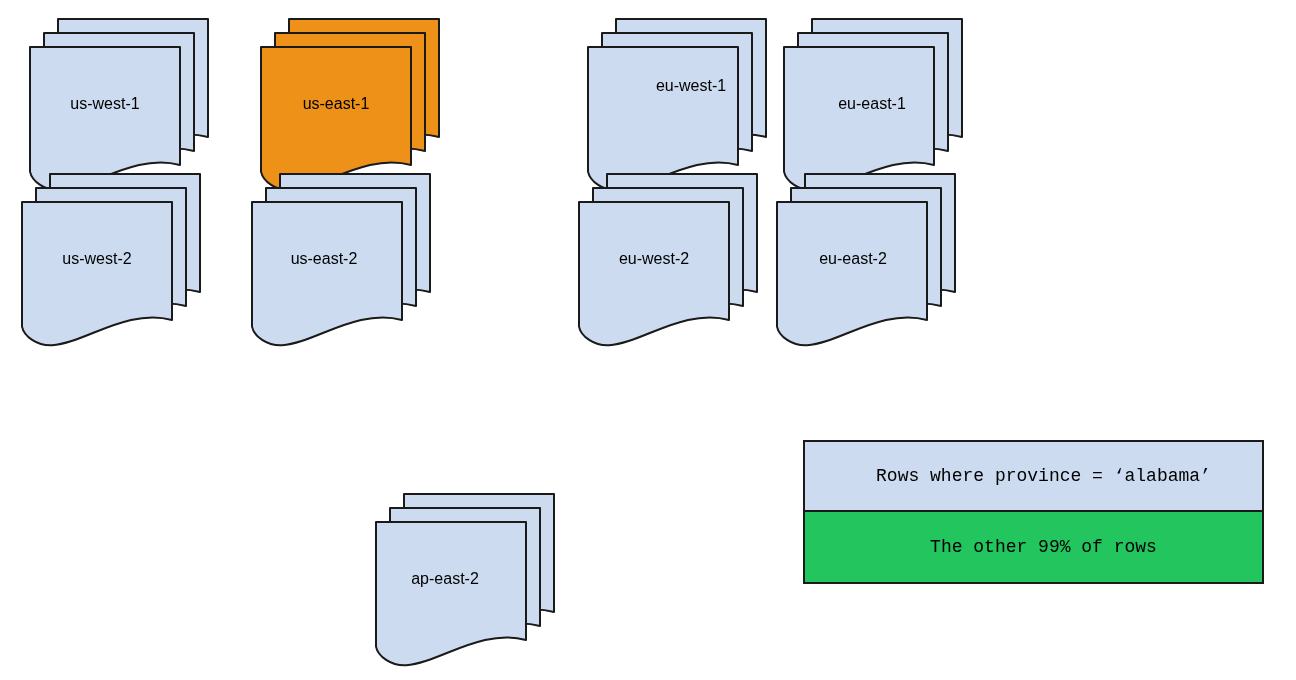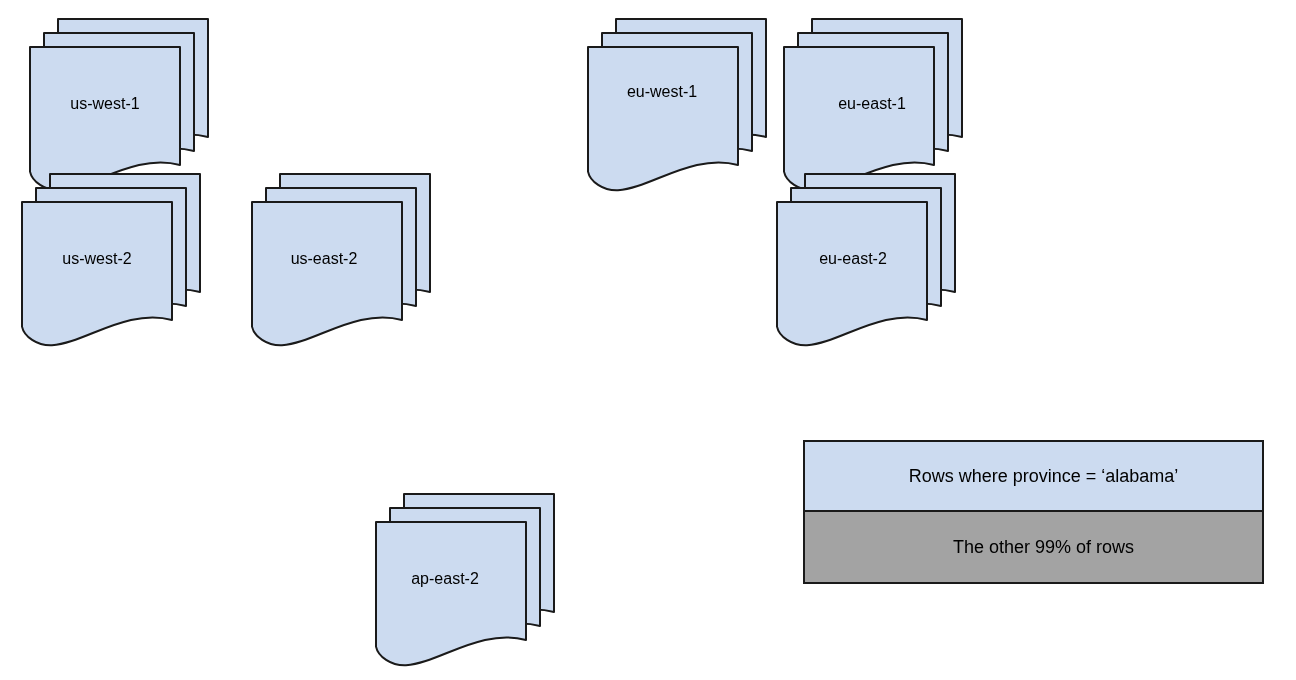--- a/index.html
+++ b/index.html
@@ -49,54 +49,62 @@
     border: 2px solid #1a1a1a;
     box-sizing: border-box;
     display: flex;
     flex-direction: column;
   }
   .legend-row {
     flex: 1 1 50%;
     display: flex;
     align-items: center;
     justify-content: center;
-    font-family: Liberation Sans, sans-serif;
+    font-family: Liberation Mono, monospace;
     font-size: 18px;
     color: #000000;
     box-sizing: border-box;
     padding-left: 20px;
   }
   .legend-row.blue {
     background: #ccdbf0;
     border-bottom: 2px solid #1a1a1a;
   }
   .legend-row.orange {
-    background: #a3a3a3;
+    background: #22c55e;
     text-align: right;
   }
 </style>
 </head>
 <body>
 
 <div id="canvas">
     <div class="doc-stack" style="left: 28px; top: 17px; width: 184px; height: 186px;">
       <svg width="184" height="186" viewBox="0 0 184 186">
         <path d="M30,2 L180,2 L180,120 C135,107.9 93,143.1 60,145.3 C45,145.96 32,136.5 30,126.6 Z" fill="#ccdbf0" stroke="#1a1a1a" stroke-width="2" stroke-linejoin="round"></path>
         <path d="M16,16 L166,16 L166,134 C121,121.9 79,157.1 46,159.3 C31,159.96 18,150.5 16,140.6 Z" fill="#ccdbf0" stroke="#1a1a1a" stroke-width="2" stroke-linejoin="round"></path>
         <path d="M2,30 L152,30 L152,148 C107,135.9 65,171.1 32,173.3 C17,173.96 4,164.5 2,154.6 Z" fill="#ccdbf0" stroke="#1a1a1a" stroke-width="2" stroke-linejoin="round"></path>
       </svg>
       <div class="doc-label" style="left: 2px; top: 78px; width: 150px;">us-west-1</div>
     </div>
+    <div class="doc-stack" style="left: 259px; top: 17px; width: 184px; height: 186px;">
+      <svg width="184" height="186" viewBox="0 0 184 186">
+        <path d="M30,2 L180,2 L180,120 C135,107.9 93,143.1 60,145.3 C45,145.96 32,136.5 30,126.6 Z" fill="#ed9119" stroke="#1a1a1a" stroke-width="2" stroke-linejoin="round"></path>
+        <path d="M16,16 L166,16 L166,134 C121,121.9 79,157.1 46,159.3 C31,159.96 18,150.5 16,140.6 Z" fill="#ed9119" stroke="#1a1a1a" stroke-width="2" stroke-linejoin="round"></path>
+        <path d="M2,30 L152,30 L152,148 C107,135.9 65,171.1 32,173.3 C17,173.96 4,164.5 2,154.6 Z" fill="#ed9119" stroke="#1a1a1a" stroke-width="2" stroke-linejoin="round"></path>
+      </svg>
+      <div class="doc-label" style="left: 2px; top: 78px; width: 150px;">us-east-1</div>
+    </div>
     <div class="doc-stack" style="left: 586px; top: 17px; width: 184px; height: 186px;">
       <svg width="184" height="186" viewBox="0 0 184 186">
         <path d="M30,2 L180,2 L180,120 C135,107.9 93,143.1 60,145.3 C45,145.96 32,136.5 30,126.6 Z" fill="#ccdbf0" stroke="#1a1a1a" stroke-width="2" stroke-linejoin="round"></path>
         <path d="M16,16 L166,16 L166,134 C121,121.9 79,157.1 46,159.3 C31,159.96 18,150.5 16,140.6 Z" fill="#ccdbf0" stroke="#1a1a1a" stroke-width="2" stroke-linejoin="round"></path>
         <path d="M2,30 L152,30 L152,148 C107,135.9 65,171.1 32,173.3 C17,173.96 4,164.5 2,154.6 Z" fill="#ccdbf0" stroke="#1a1a1a" stroke-width="2" stroke-linejoin="round"></path>
       </svg>
-      <div class="doc-label" style="left: 2px; top: 66px; width: 148px;">eu-west-1</div>
+      <div class="doc-label" style="left: 2px; top: 60px; width: 148px; padding-left: 29px;">eu-west-1</div>
     </div>
     <div class="doc-stack" style="left: 782px; top: 17px; width: 184px; height: 186px;">
       <svg width="184" height="186" viewBox="0 0 184 186">
         <path d="M30,2 L180,2 L180,120 C135,107.9 93,143.1 60,145.3 C45,145.96 32,136.5 30,126.6 Z" fill="#ccdbf0" stroke="#1a1a1a" stroke-width="2" stroke-linejoin="round"></path>
         <path d="M16,16 L166,16 L166,134 C121,121.9 79,157.1 46,159.3 C31,159.96 18,150.5 16,140.6 Z" fill="#ccdbf0" stroke="#1a1a1a" stroke-width="2" stroke-linejoin="round"></path>
         <path d="M2,30 L152,30 L152,148 C107,135.9 65,171.1 32,173.3 C17,173.96 4,164.5 2,154.6 Z" fill="#ccdbf0" stroke="#1a1a1a" stroke-width="2" stroke-linejoin="round"></path>
       </svg>
       <div class="doc-label" style="left: 2px; top: 78px; width: 176px;">eu-east-1</div>
     </div>
     <div class="doc-stack" style="left: 20px; top: 172px; width: 184px; height: 186px;">
@@ -108,20 +116,28 @@
       <div class="doc-label" style="left: 2px; top: 78px; width: 150px;">us-west-2</div>
     </div>
     <div class="doc-stack" style="left: 250px; top: 172px; width: 184px; height: 186px;">
       <svg width="184" height="186" viewBox="0 0 184 186">
         <path d="M30,2 L180,2 L180,120 C135,107.9 93,143.1 60,145.3 C45,145.96 32,136.5 30,126.6 Z" fill="#ccdbf0" stroke="#1a1a1a" stroke-width="2" stroke-linejoin="round"></path>
         <path d="M16,16 L166,16 L166,134 C121,121.9 79,157.1 46,159.3 C31,159.96 18,150.5 16,140.6 Z" fill="#ccdbf0" stroke="#1a1a1a" stroke-width="2" stroke-linejoin="round"></path>
         <path d="M2,30 L152,30 L152,148 C107,135.9 65,171.1 32,173.3 C17,173.96 4,164.5 2,154.6 Z" fill="#ccdbf0" stroke="#1a1a1a" stroke-width="2" stroke-linejoin="round"></path>
       </svg>
       <div class="doc-label" style="left: 2px; top: 78px; width: 144px;">us-east-2</div>
     </div>
+    <div class="doc-stack" style="left: 577px; top: 172px; width: 184px; height: 186px;">
+      <svg width="184" height="186" viewBox="0 0 184 186">
+        <path d="M30,2 L180,2 L180,120 C135,107.9 93,143.1 60,145.3 C45,145.96 32,136.5 30,126.6 Z" fill="#ccdbf0" stroke="#1a1a1a" stroke-width="2" stroke-linejoin="round"></path>
+        <path d="M16,16 L166,16 L166,134 C121,121.9 79,157.1 46,159.3 C31,159.96 18,150.5 16,140.6 Z" fill="#ccdbf0" stroke="#1a1a1a" stroke-width="2" stroke-linejoin="round"></path>
+        <path d="M2,30 L152,30 L152,148 C107,135.9 65,171.1 32,173.3 C17,173.96 4,164.5 2,154.6 Z" fill="#ccdbf0" stroke="#1a1a1a" stroke-width="2" stroke-linejoin="round"></path>
+      </svg>
+      <div class="doc-label" style="left: 2px; top: 78px; width: 150px;">eu-west-2</div>
+    </div>
     <div class="doc-stack" style="left: 775px; top: 172px; width: 184px; height: 186px;">
       <svg width="184" height="186" viewBox="0 0 184 186">
         <path d="M30,2 L180,2 L180,120 C135,107.9 93,143.1 60,145.3 C45,145.96 32,136.5 30,126.6 Z" fill="#ccdbf0" stroke="#1a1a1a" stroke-width="2" stroke-linejoin="round"></path>
         <path d="M16,16 L166,16 L166,134 C121,121.9 79,157.1 46,159.3 C31,159.96 18,150.5 16,140.6 Z" fill="#ccdbf0" stroke="#1a1a1a" stroke-width="2" stroke-linejoin="round"></path>
         <path d="M2,30 L152,30 L152,148 C107,135.9 65,171.1 32,173.3 C17,173.96 4,164.5 2,154.6 Z" fill="#ccdbf0" stroke="#1a1a1a" stroke-width="2" stroke-linejoin="round"></path>
       </svg>
       <div class="doc-label" style="left: 2px; top: 78px; width: 152px; text-align: center;">eu-east-2</div>
     </div>
     <div class="doc-stack" style="left: 374px; top: 492px; width: 184px; height: 186px;">
       <svg width="184" height="186" viewBox="0 0 184 186">

